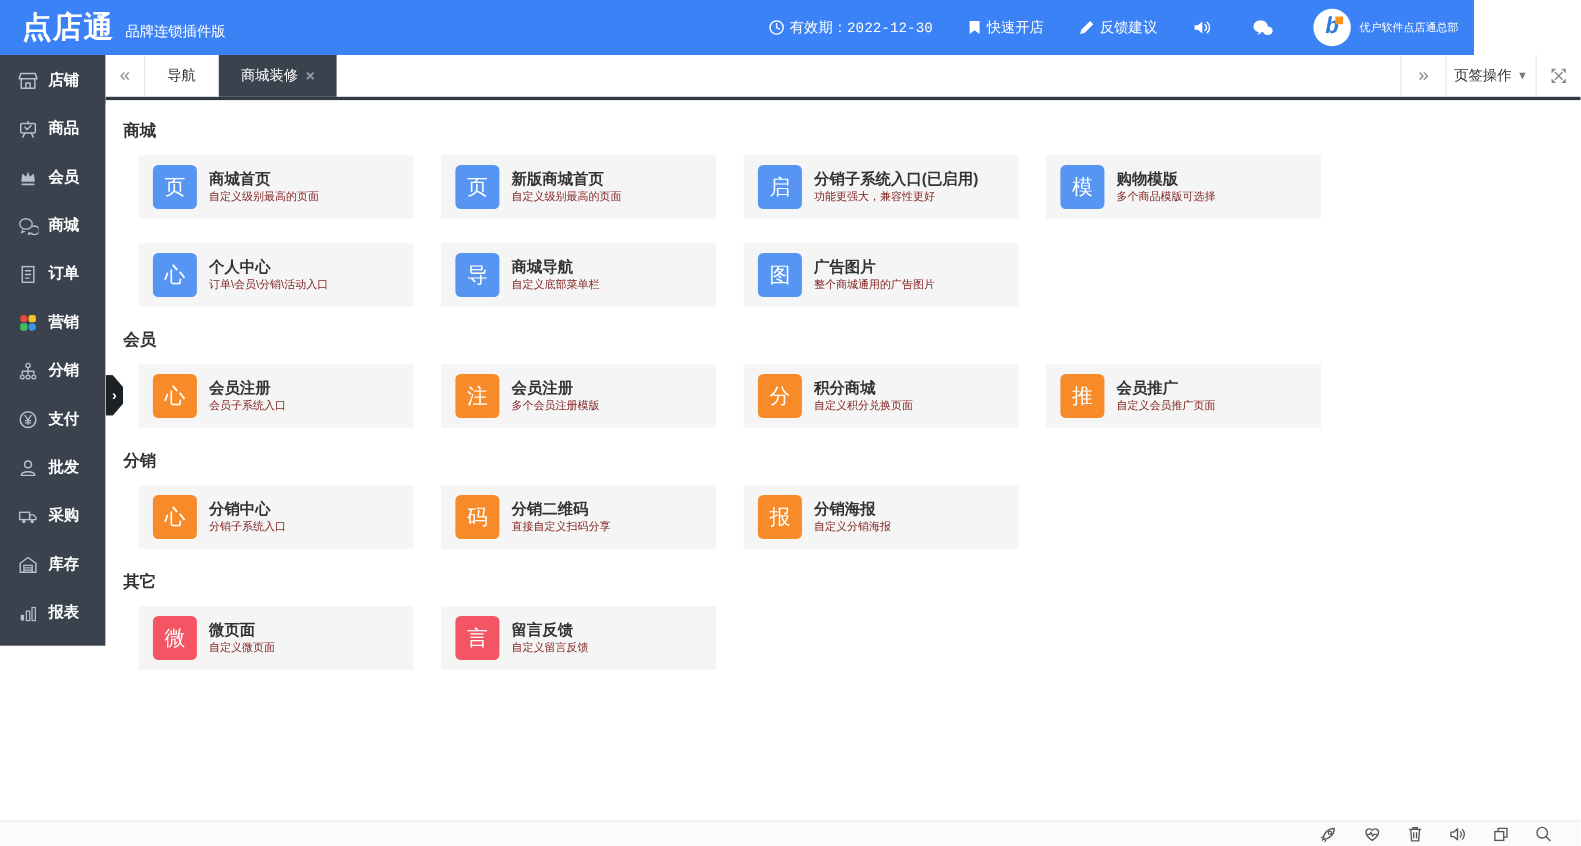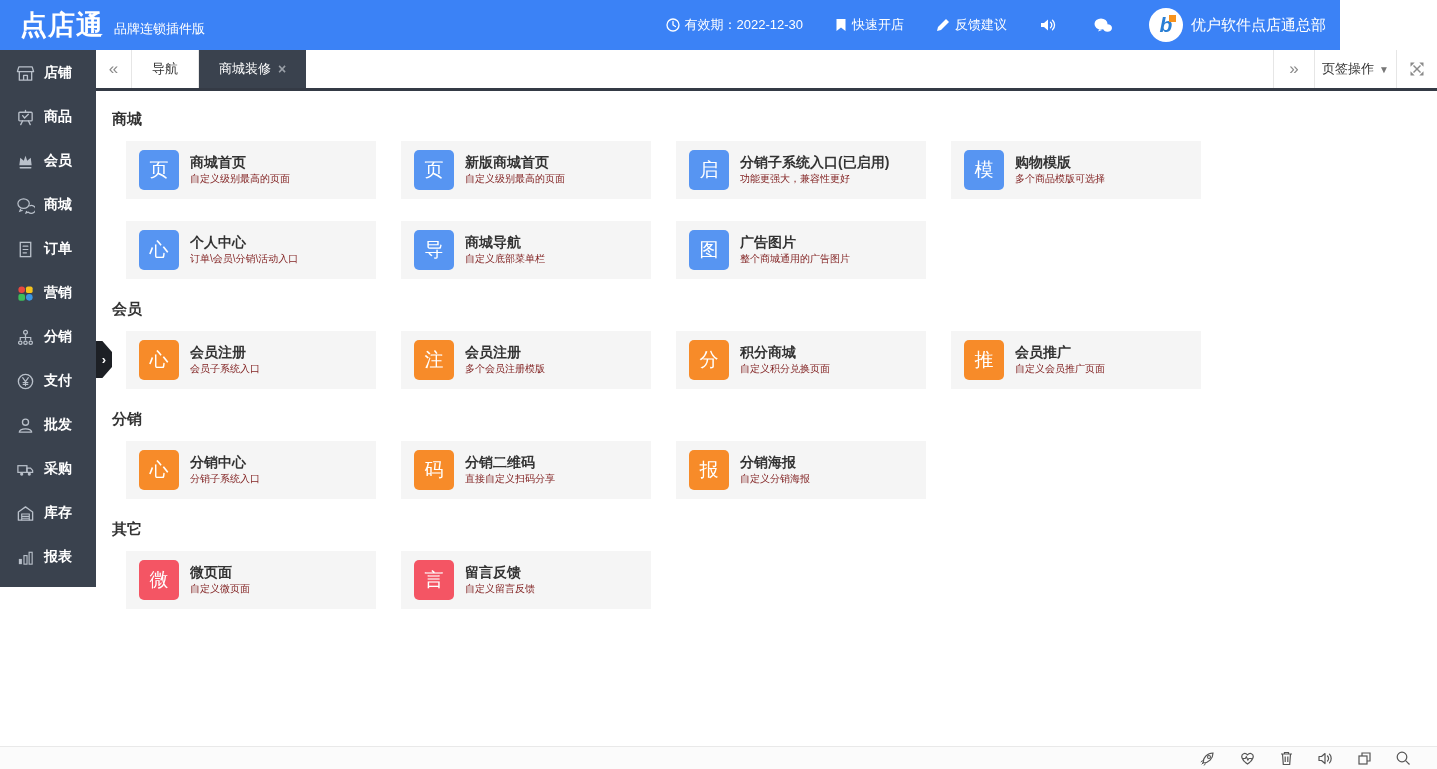--- a/index.html
+++ b/index.html
@@ -2,28 +2,28 @@
 <html><head>
 <meta charset="utf-8">
 <style>
   * { margin:0; padding:0; box-sizing:border-box; }
   html,body { width:1437px; height:769px; overflow:hidden; font-family:"Liberation Sans","DejaVu Sans",sans-serif; background:#fff; position:relative; }
 
   
   .topbar { position:absolute; top:0; left:0; width:1340px; height:50px; background:#3b82f6; display:flex; align-items:center; color:#fff; }
   .logo { font-size:27px; font-weight:bold; margin-left:20px; letter-spacing:1px; }
   .edition { font-size:13px; margin-left:10px; margin-top:8px; }
-  .tb-right { margin-left:auto; display:flex; align-items:center; padding-right:14px; }
+  .tb-right { margin-left:auto; display:flex; align-items:center; padding-right:14px;font-family:Liberation Mono, monospace; }
   .tb-item { display:flex; align-items:center; font-size:13px; margin-right:32px; cursor:pointer; white-space:nowrap; }
   .tb-item svg { margin-right:5px; }
   .tb-iconbtn { margin-right:36px; cursor:pointer; display:flex; align-items:center; }
   .avatar { width:34px; height:34px; border-radius:50%; background:#fff; display:flex; align-items:center; justify-content:center; position:relative; margin-right:8px; flex:none; }
   .avatar .b { color:#2a7fd4; font-size:21px; font-weight:bold; font-style:italic; }
   .avatar .dot { position:absolute; width:7px; height:7px; background:#f7931e; top:7px; right:7px; }
-  .account { font-size:15px; }
+  .account { font-size:10px; }
 
   
   .sidebar { position:absolute; top:50px; left:0; width:96px; height:507px; background:#23262b; }
   .side-menu { background:#3a424e; padding:1px 0 8px 0; }
   .side-item { height:44px; display:flex; align-items:center; padding-left:15px; cursor:pointer; }
   .side-item .sicon { width:20px; height:20px; display:flex; align-items:center; justify-content:center; }
   .side-item .slabel { color:#fff; font-size:14px; font-weight:bold; margin-left:9px; }
 
   
   .collapse-handle { position:absolute; left:96px; top:341px; width:16px; height:37px; background:#1d2025;

